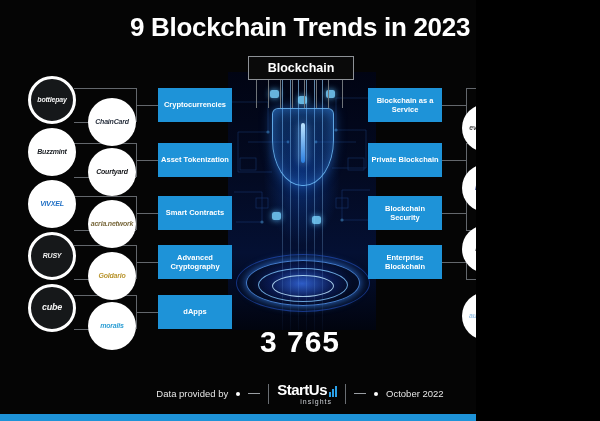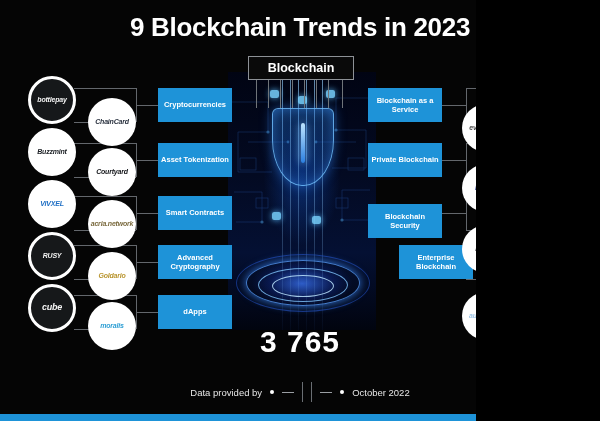--- a/index.html
+++ b/index.html
@@ -237,22 +237,22 @@
   <div class="ln lnh" style="left:466px;top:122px;width:56px;"></div>
   <div class="ln lnh" style="left:466px;top:143px;width:56px;"></div>
   <div class="ln lnh" style="left:466px;top:177px;width:56px;"></div>
   <div class="ln lnh" style="left:466px;top:196px;width:56px;"></div>
   <div class="ln lnh" style="left:466px;top:230px;width:56px;"></div>
   <div class="ln lnh" style="left:466px;top:245px;width:56px;"></div>
   <div class="ln lnh" style="left:466px;top:279px;width:56px;"></div>
 
   <div class="tbox right" style="top:88px;">Blockchain as a Service</div>
   <div class="tbox right" style="top:143px;">Private Blockchain</div>
-  <div class="tbox right" style="top:196px;margin-top:8px;">Blockchain Security</div>
-  <div class="tbox right" style="top:245px;margin-left:31px;">Enterprise Blockchain</div>
+  <div class="tbox right" style="top:196px;">Blockchain Security</div>
+  <div class="tbox right" style="top:245px;">Enterprise Blockchain</div>
 
   <div class="circ inner" style="left:462px;top:104px;">
     <span class="logo-txt" style="color:#4a4a4a">everledger</span>
     </div>
   <div class="circ inner" style="left:462px;top:164px;">
     <span class="logo-txt" style="color:#3b4c9a">Dotecs</span>
     </div>
   <div class="circ inner" style="left:462px;top:225px;">
     <span class="logo-txt" style="color:#101214;font-size:9px">Forta</span>
     </div>
@@ -273,20 +273,31 @@
     <span class="logo-txt" style="color:#8d6fa8;font-size:6px">zblocks</span>
     </div>
 
   <div class="bignum">3 765</div>
 
   <div class="footrow">
     <span>Data provided by</span>
     <span class="fdot"></span>
     <span class="fdash"></span>
     <span class="fsep"></span>
+    <span class="brand">
+      <span class="brandtop">
+        <span>StartUs</span>
+        <span class="bars">
+          <i style="height:5px"></i>
+            <i style="height:8px"></i>
+            <i style="height:11px"></i>
+        </span>
+      </span>
+      <span class="brandsub">insights</span>
+    </span>
     <span class="fsep"></span>
     <span class="fdash"></span>
     <span class="fdot"></span>
     <span>October 2022</span>
   </div>
 
   <div class="bottombar"></div>
 </div>
 
 </body></html>

